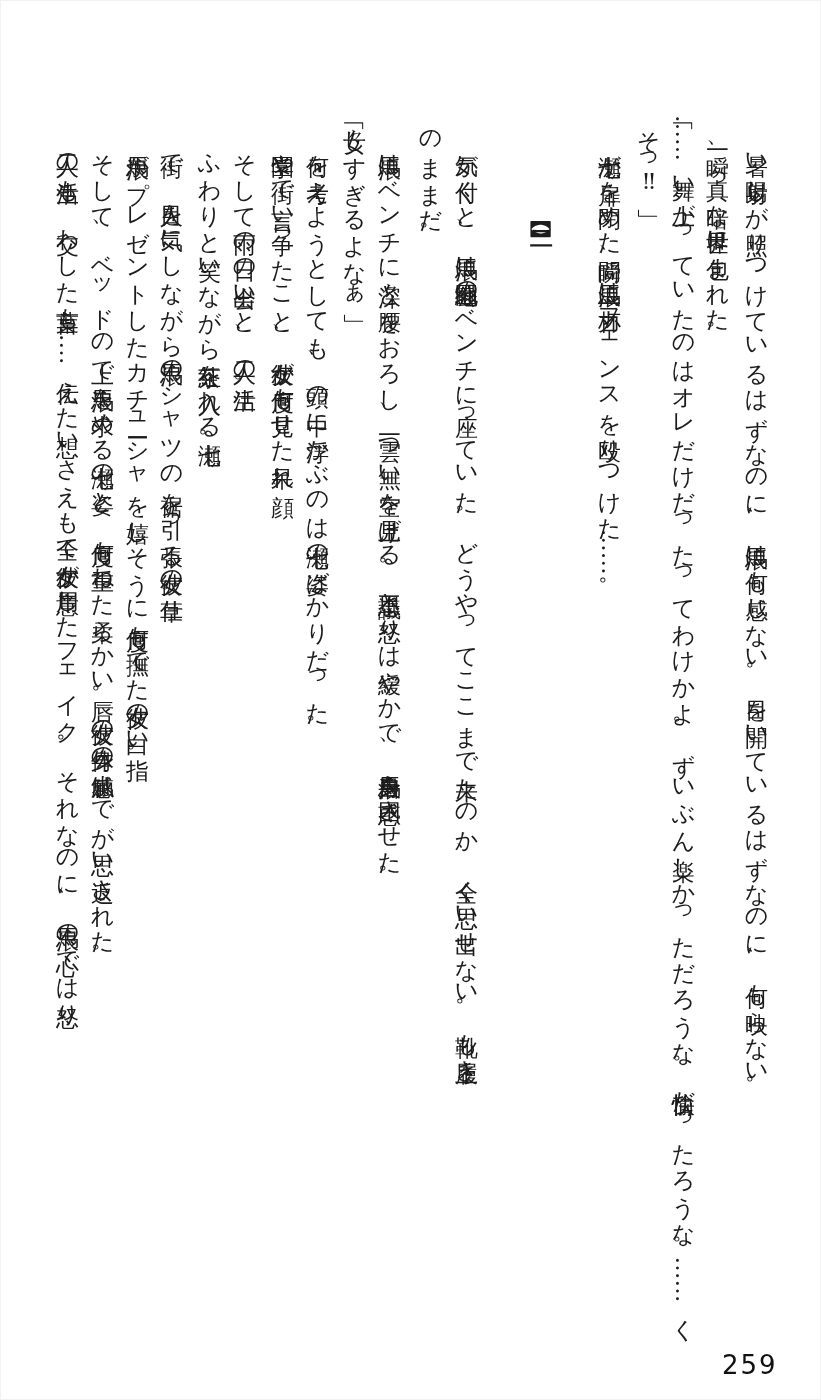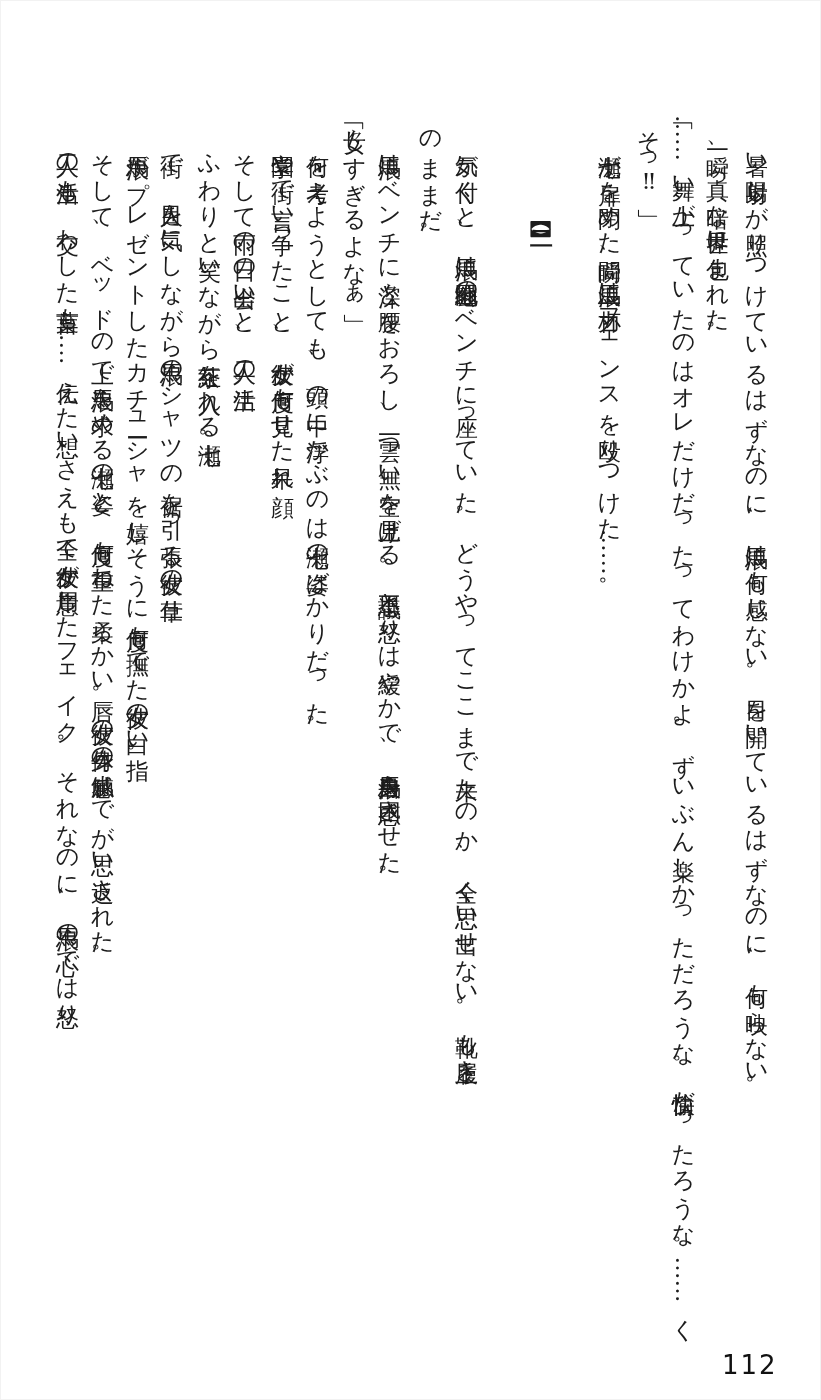--- a/index.html
+++ b/index.html
@@ -67,15 +67,15 @@
   <div class="vcol" style="left:343px">「女々しすぎるよなぁ」</div>
   <div class="vcol indent" style="left:306px">何を考えようとしても、頭の中に浮かぶのは七瀬の姿ばかりだった。</div>
   <div class="vcol indent" style="left:271px">学園や街で言い争ったこと、彼女が何度も見せた呆れ顔。</div>
   <div class="vcol indent" style="left:233px">そして雨の日の出会いと、二人の生活。</div>
   <div class="vcol indent" style="left:198px">ふわりと笑いながら紅茶を入れる七瀬。</div>
   <div class="vcol indent" style="left:160px">街で、人目を気にしながら浪馬のシャツの裾を引っ張る彼女の仕草。</div>
   <div class="vcol indent" style="left:126px">浪馬がプレゼントしたカチューシャを嬉しそうに何度も撫でた彼女の白い指。</div>
   <div class="vcol indent" style="left:91px">そして、ベッドの上で浪馬を求める七瀬の姿と、何度も重ねた柔らかい唇。彼女の身体の感触までが思い返された。</div>
   <div class="vcol indent" style="left:56px">二人の生活も、交わした言葉も……伝えた想いさえも全て彼女が用意したフェイク。それなのに、浪馬の心では怒り</div>
 
-  <div class="page-number" style="left:722px; top:1350px">112</div>
+  <div class="page-number" style="left:722px; top:1350px">259</div>
 
 </div>
 
 </body></html>

